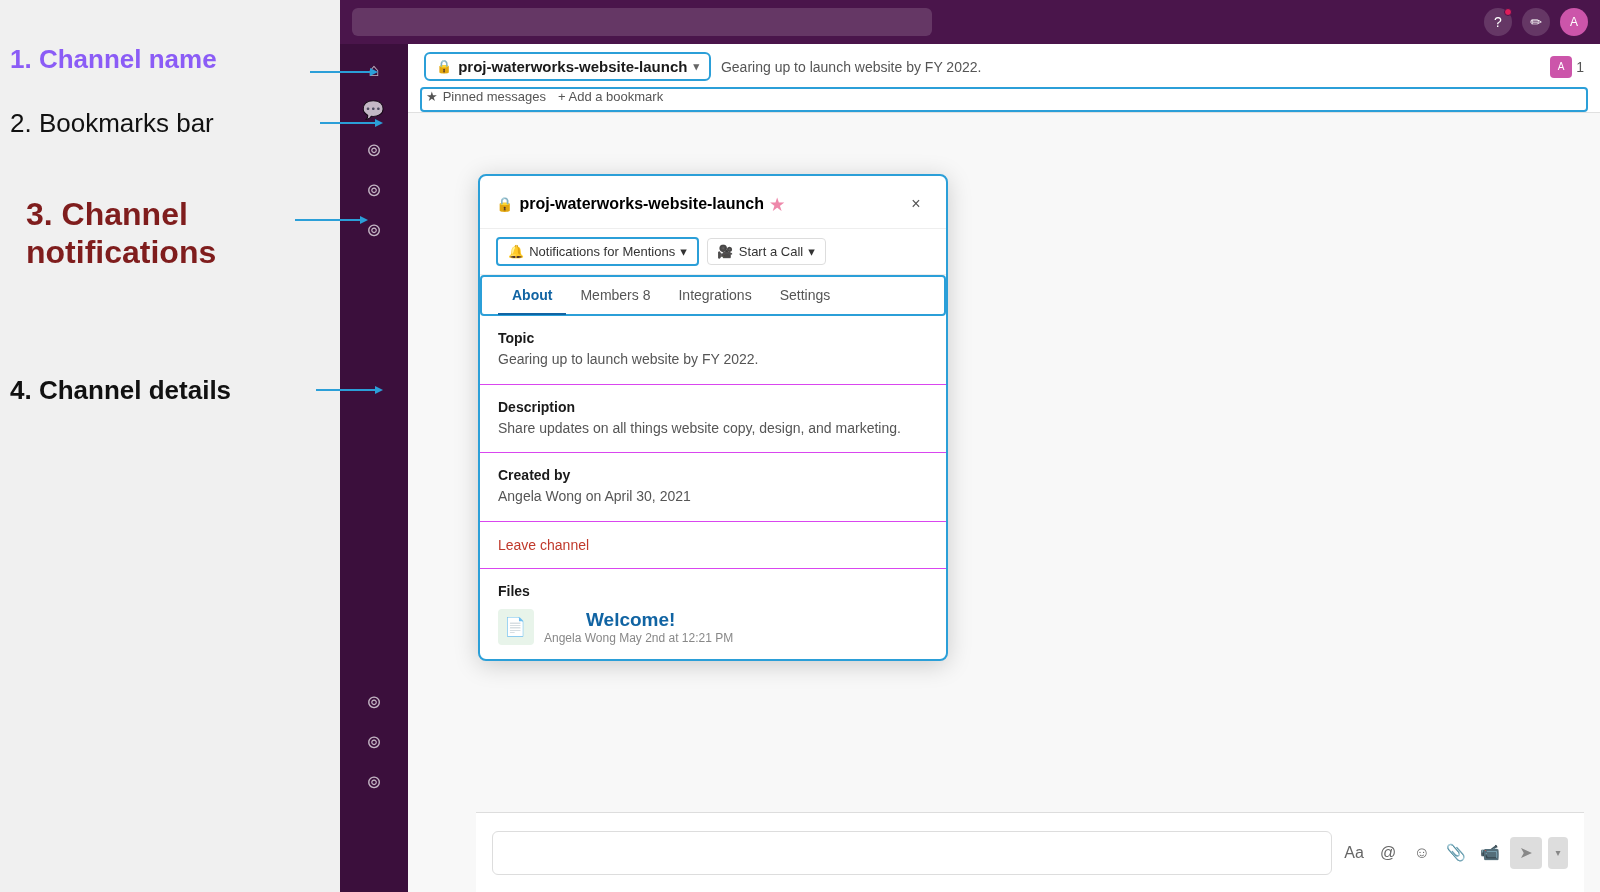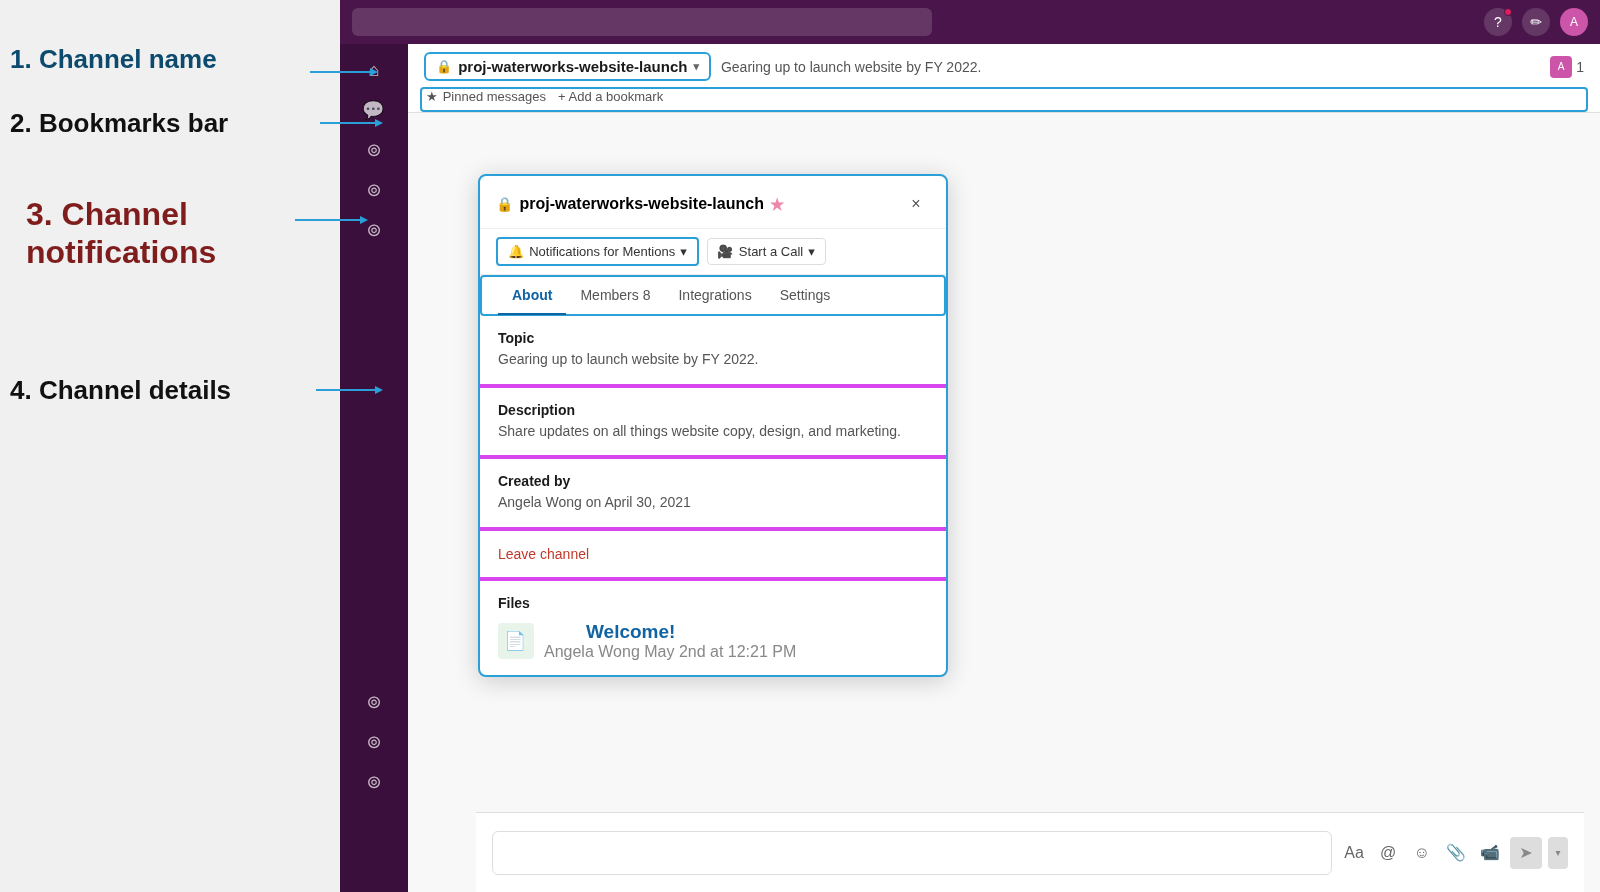--- a/index.html
+++ b/index.html
@@ -265,21 +265,21 @@
 
     
     .panel-body {
       padding: 0;
       max-height: 560px;
       overflow-y: auto;
     }
 
     .detail-section {
       padding: 14px 18px;
-      border-bottom: 4px solid #d946ef;
+      border-bottom: 1px solid #d946ef;
     }
     .detail-section:last-child { border-bottom: none; }
     .detail-label {
       font-weight: 700;
       font-size: 14px;
       color: #1a1a1a;
       margin-bottom: 4px;
     }
     .detail-value {
       font-size: 14px;
@@ -316,21 +316,21 @@
       font-size: 18px;
     }
     .file-name {
       font-size: 19px;
       font-weight: 600;
       color: #1164a3;
       cursor: pointer;
       margin-left: 42px;
     }
     .file-meta {
-      font-size: 16px;
+      font-size: 12px;
       color: #888;
       text-align: center;
     }
 
     
     .ann-container {
       position: absolute;
       left: 0; top: 0;
       width: 1600px; height: 892px;
       pointer-events: none;
@@ -555,28 +555,28 @@
           <div class="send-btn">➤</div>
           <div class="send-dropdown">▾</div>
         </div>
       </div>
     </div>
   </div>
 </div>
 
 <div class="ann-container">
 
-  <div style="position:absolute; top:44px; left:10px; font-size:26px; font-weight:800; color:#0c4a6e;">1. Channel name</div>
+  <div style="position:absolute; top:44px; left:10px; font-size:26px; font-weight:800; color:#8b5cf6;">1. Channel name</div>
 
   <svg style="position:absolute;top:44px;left:0;width:420px;height:50px;overflow:visible;">
     <line x1="310" y1="28" x2="370" y2="28" stroke="#2b9fd8" stroke-width="2"></line>
     <polygon points="370,24 378,28 370,32" fill="#2b9fd8"></polygon>
   </svg>
 
-  <div style="position:absolute; top:108px; left:10px; font-size:26px; font-weight:700; color:#111;">2. Bookmarks bar</div>
+  <div style="position:absolute; top:108px; left:10px; font-size:26px; font-weight:400; color:#111;">2. Bookmarks bar</div>
   <svg style="position:absolute;top:108px;left:0;width:420px;height:30px;overflow:visible;">
     <line x1="320" y1="15" x2="375" y2="15" stroke="#2b9fd8" stroke-width="2"></line>
     <polygon points="375,11 383,15 375,19" fill="#2b9fd8"></polygon>
   </svg>
 
   <div style="position:absolute; top:195px; left:26px; font-size:32px; font-weight:800; color:#7f1d1d; line-height:1.2;">3. Channel<br>notifications</div>
   <svg style="position:absolute;top:195px;left:0;width:420px;height:50px;overflow:visible;">
     <line x1="295" y1="25" x2="360" y2="25" stroke="#2b9fd8" stroke-width="2"></line>
     <polygon points="360,21 368,25 360,29" fill="#2b9fd8"></polygon>
   </svg>

